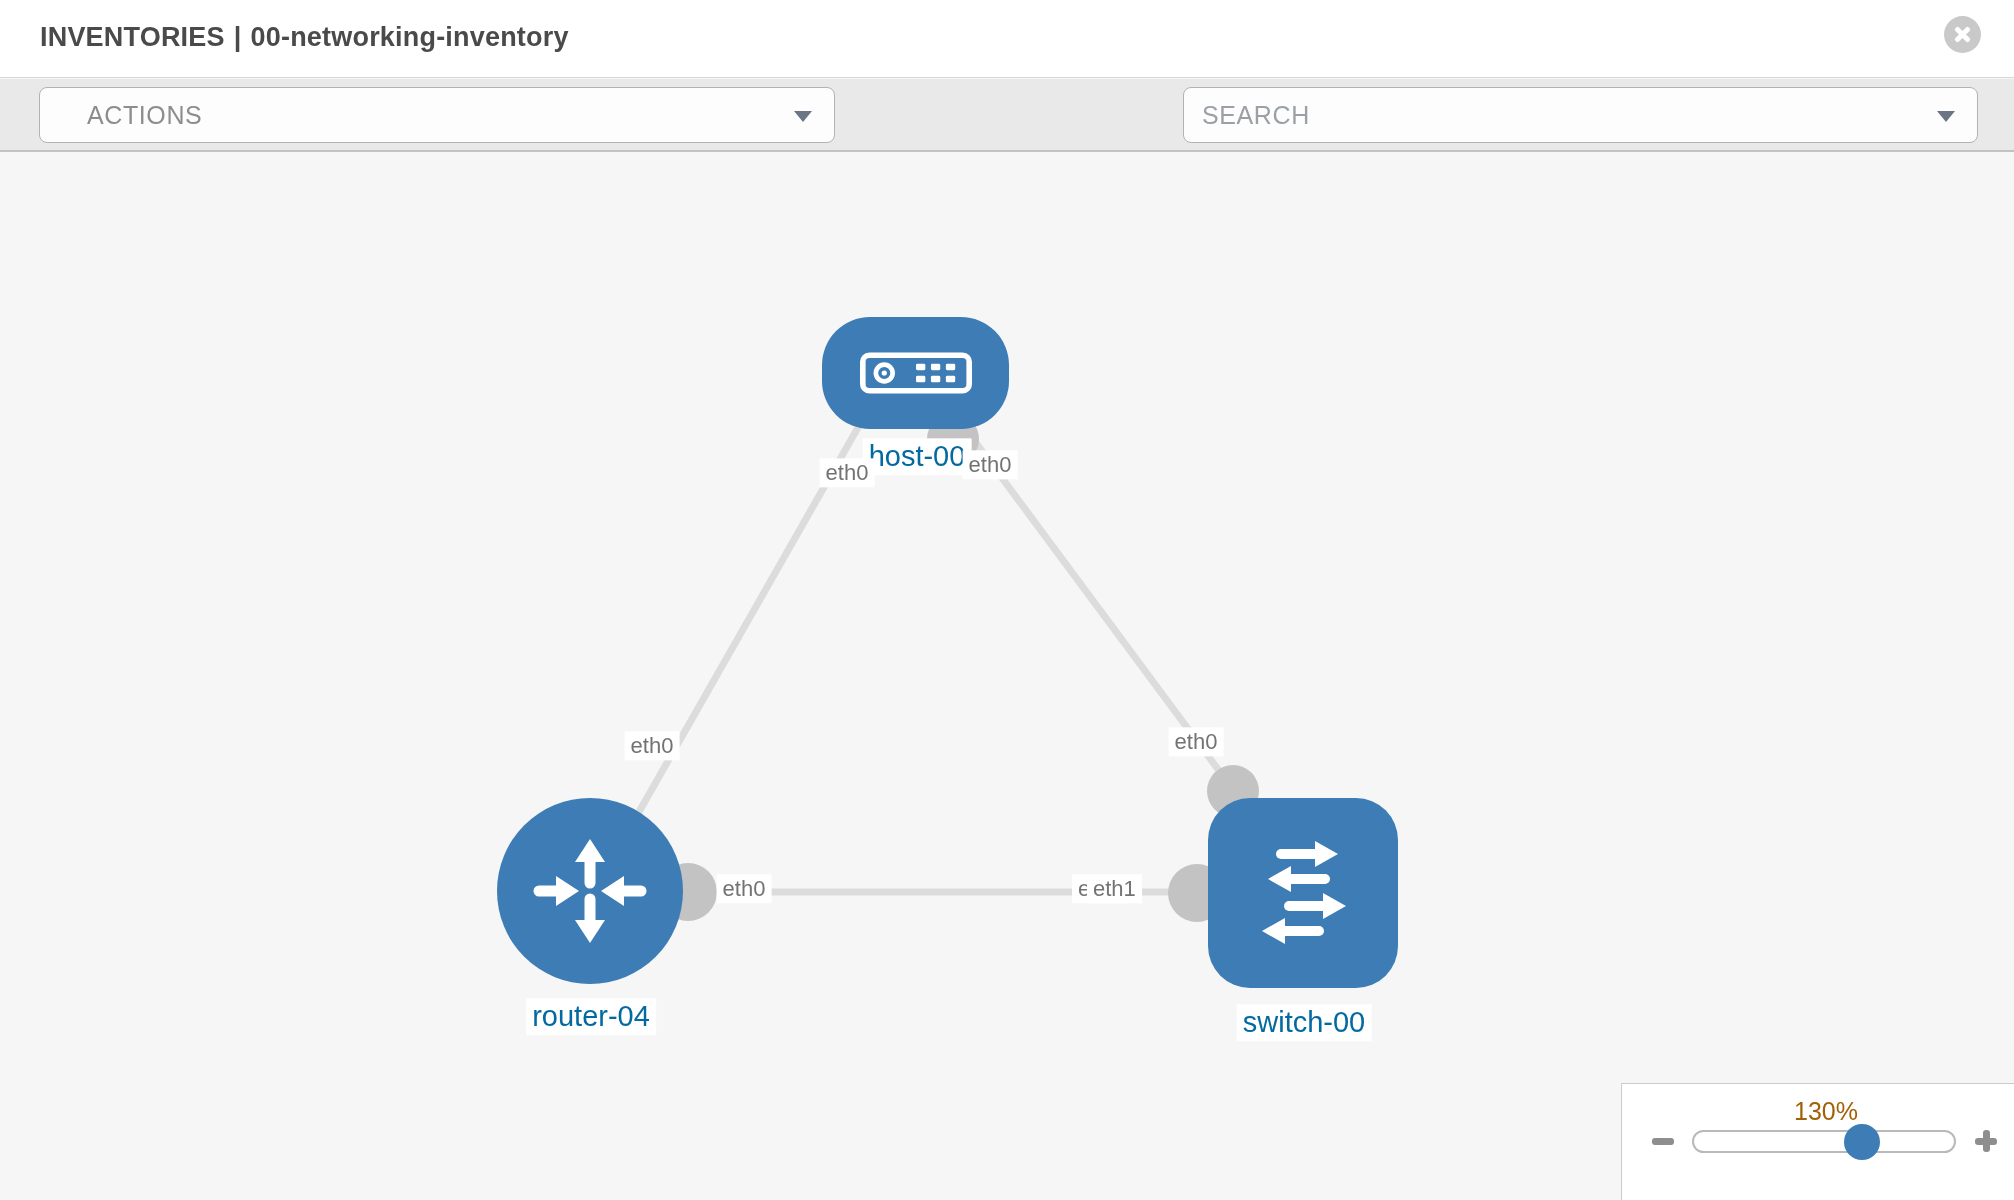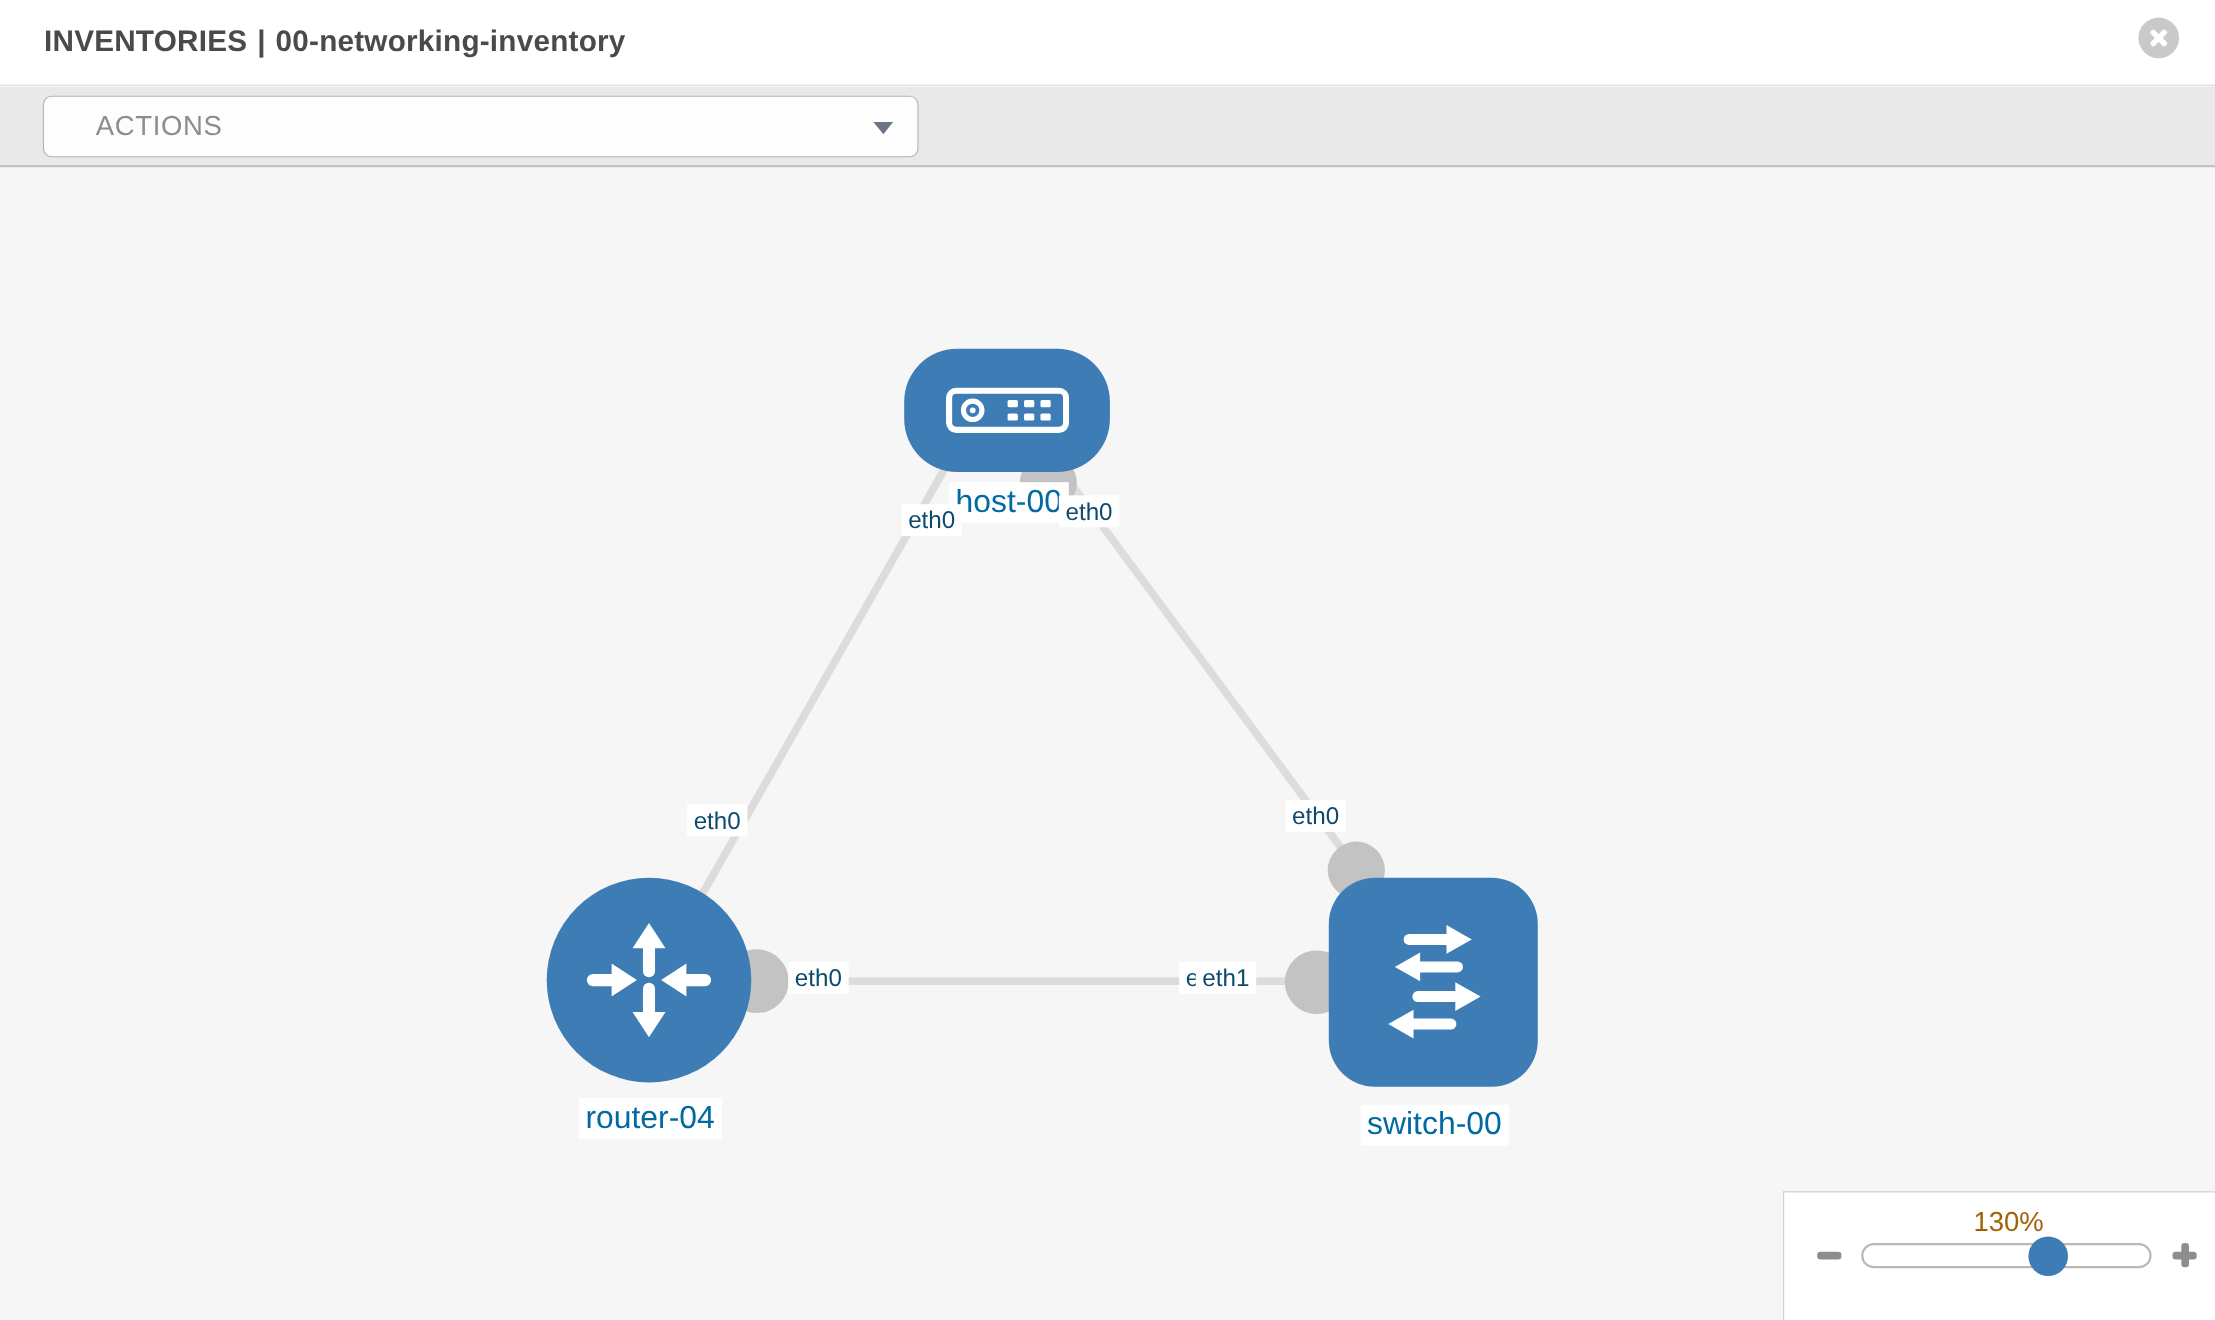--- a/index.html
+++ b/index.html
@@ -56,21 +56,21 @@
   .node { position: absolute; background: #3d7cb5; display: flex; align-items: center; justify-content: center; z-index: 2; cursor: pointer; }
   .node-host   { left: 822px; top: 163px; width: 187px; height: 112px; border-radius: 48px; }
   .node-router { left: 497px; top: 644px; width: 186px; height: 186px; border-radius: 50%; }
   .node-switch { left: 1208px; top: 644px; width: 190px; height: 190px; border-radius: 42px; }
 
   .chip {
     position: absolute; transform: translate(-50%, -50%); background: #ffffff;
     color: #0369a1; white-space: nowrap; padding: 2px 6px; z-index: 3; line-height: 1.15;
   }
   .chip-node { font-size: 29px; }
-  .chip-iface { font-size: 22px; color: #0c4a6e; }
+  .chip-iface { font-size: 22px; color: #737373; }
 
   .chip-host   { left: 917px; top: 303px; }
   .chip-router { left: 591px; top: 863px; }
   .chip-switch { left: 1304px; top: 869px; }
 
   .chip-host-left  { left: 847px; top: 319px; }
   .chip-host-right { left: 990px; top: 311px; }
   .chip-link-router-top { left: 652px; top: 592px; }
   .chip-link-switch-top { left: 1196px; top: 588px; }
   .chip-link-h-left { left: 744px; top: 735px; }
@@ -129,20 +129,24 @@
 
   <button class="tool-icon icon-key">
     <svg width="38" height="38" viewBox="0 0 38 38">
       <circle cx="13" cy="13" r="7.5" fill="none" stroke="#8a949c" stroke-width="6"></circle>
       <line x1="18" y1="18" x2="32" y2="32" stroke="#8a949c" stroke-width="6" stroke-linecap="round"></line>
       <line x1="25.5" y1="25.5" x2="29.5" y2="21.5" stroke="#8a949c" stroke-width="5" stroke-linecap="round"></line>
       <line x1="31" y1="31" x2="35" y2="27" stroke="#8a949c" stroke-width="5" stroke-linecap="round"></line>
     </svg>
   </button>
 
+  <div class="combo combo-search">
+    <input class="search-input" type="text" placeholder="SEARCH" style="">
+    <span class="caret"></span>
+  </div>
 </div>
 
 <div class="canvas">
   <svg class="links-layer" width="2014" height="1046" viewBox="0 0 2014 1046">
 
     <line x1="860" y1="270" x2="615" y2="700" stroke="#dcdcdc" stroke-width="7"></line>
     <line x1="962" y1="270" x2="1240" y2="645" stroke="#dcdcdc" stroke-width="7"></line>
     <line x1="660" y1="738" x2="1210" y2="738" stroke="#dcdcdc" stroke-width="7"></line>
 
     <circle cx="953" cy="285" r="26" fill="#c3c3c3"></circle>

